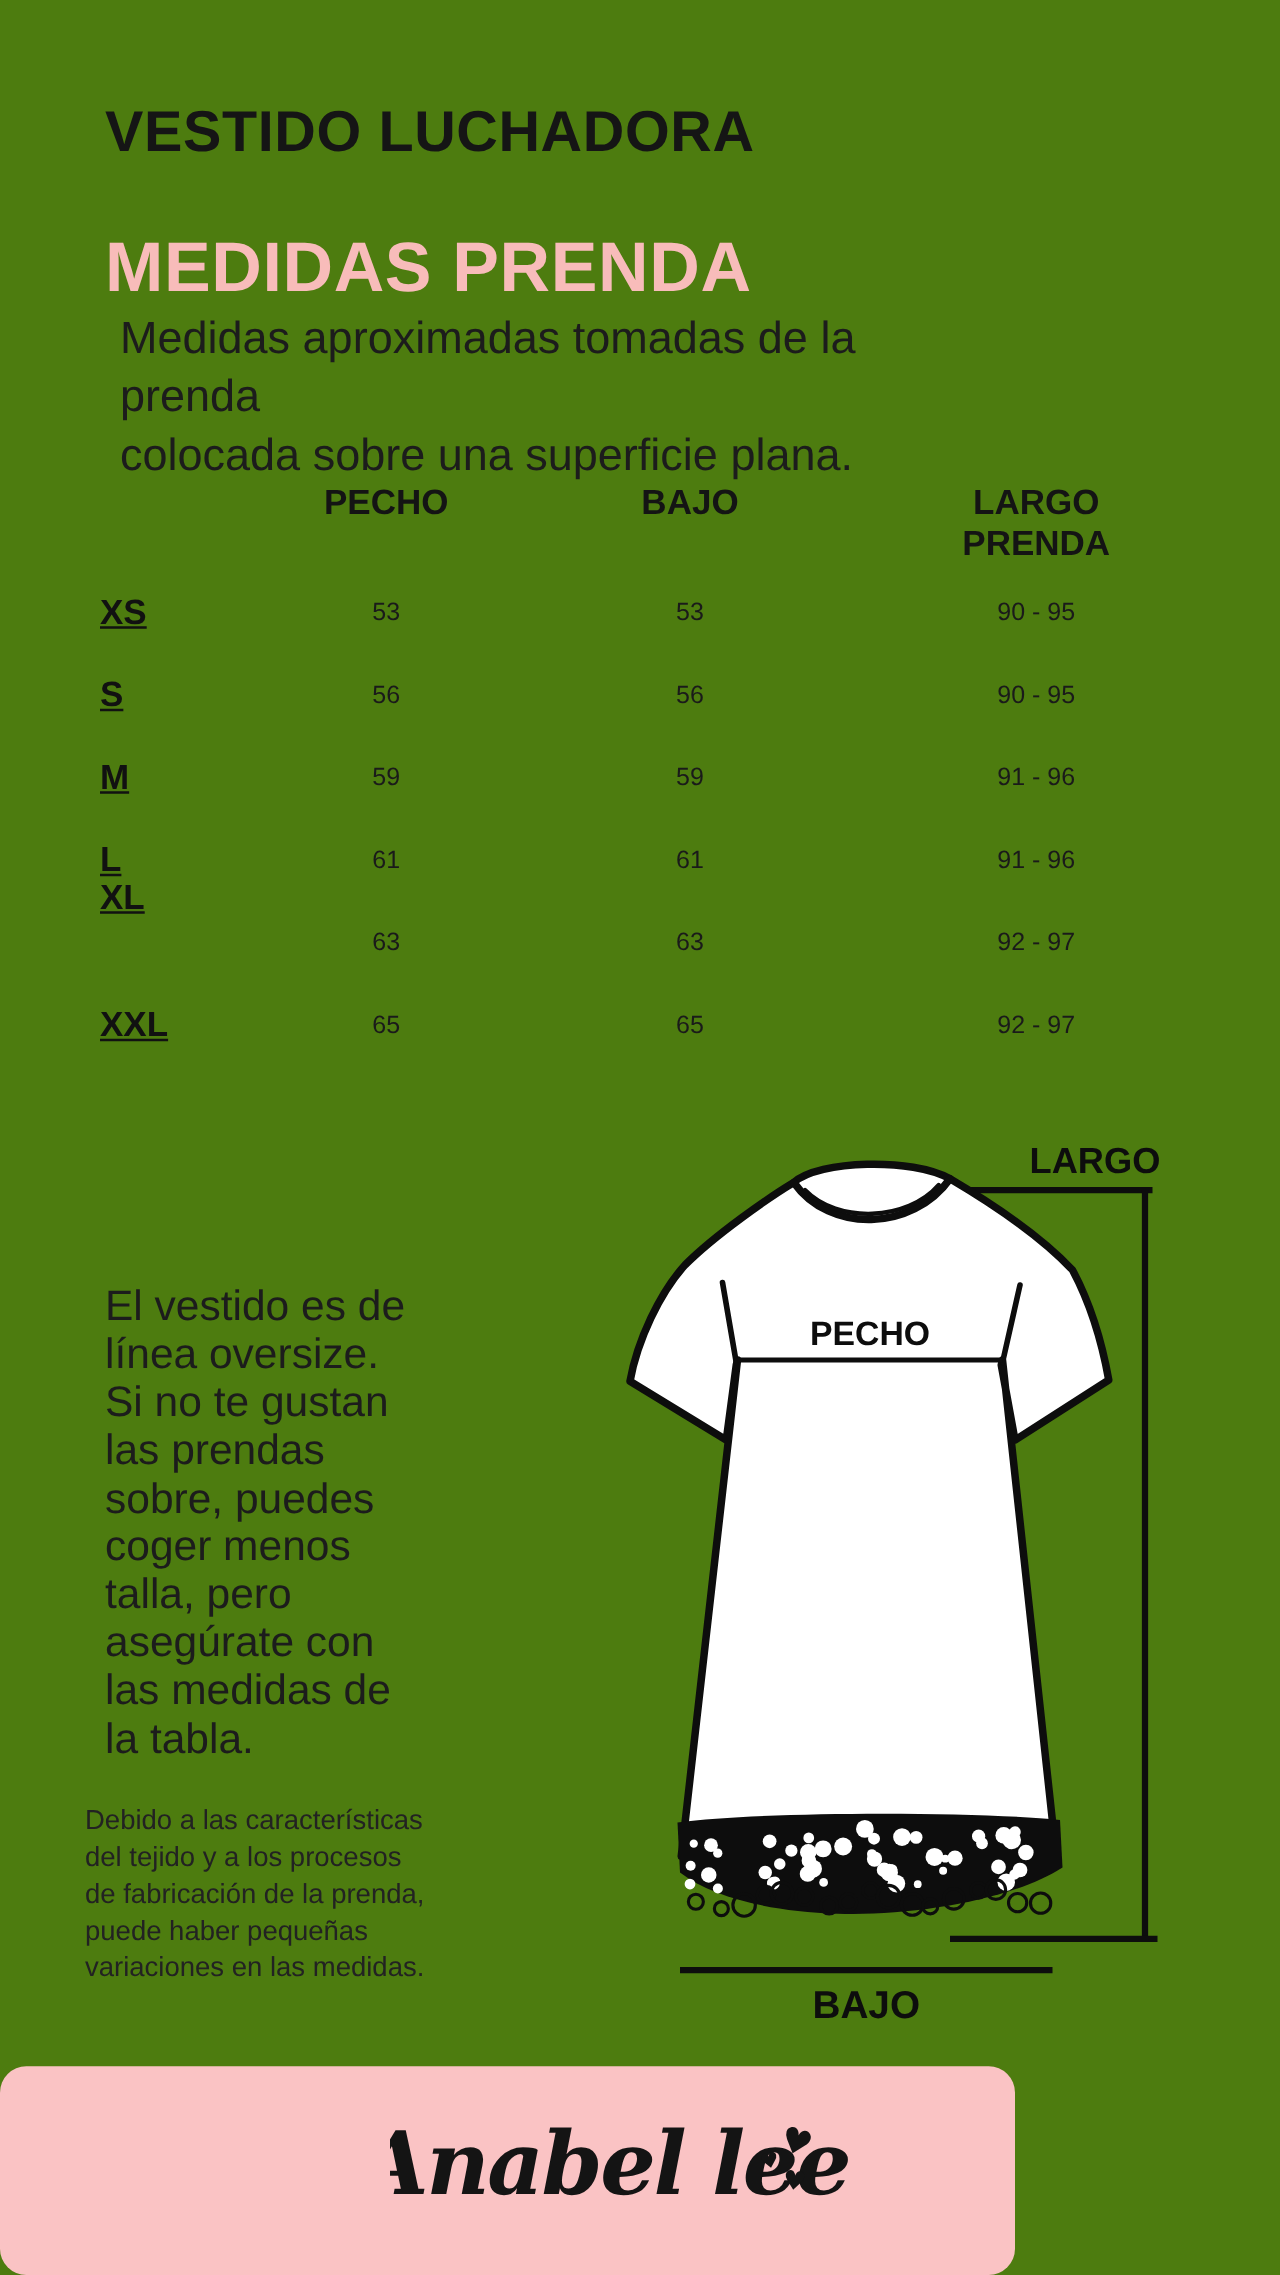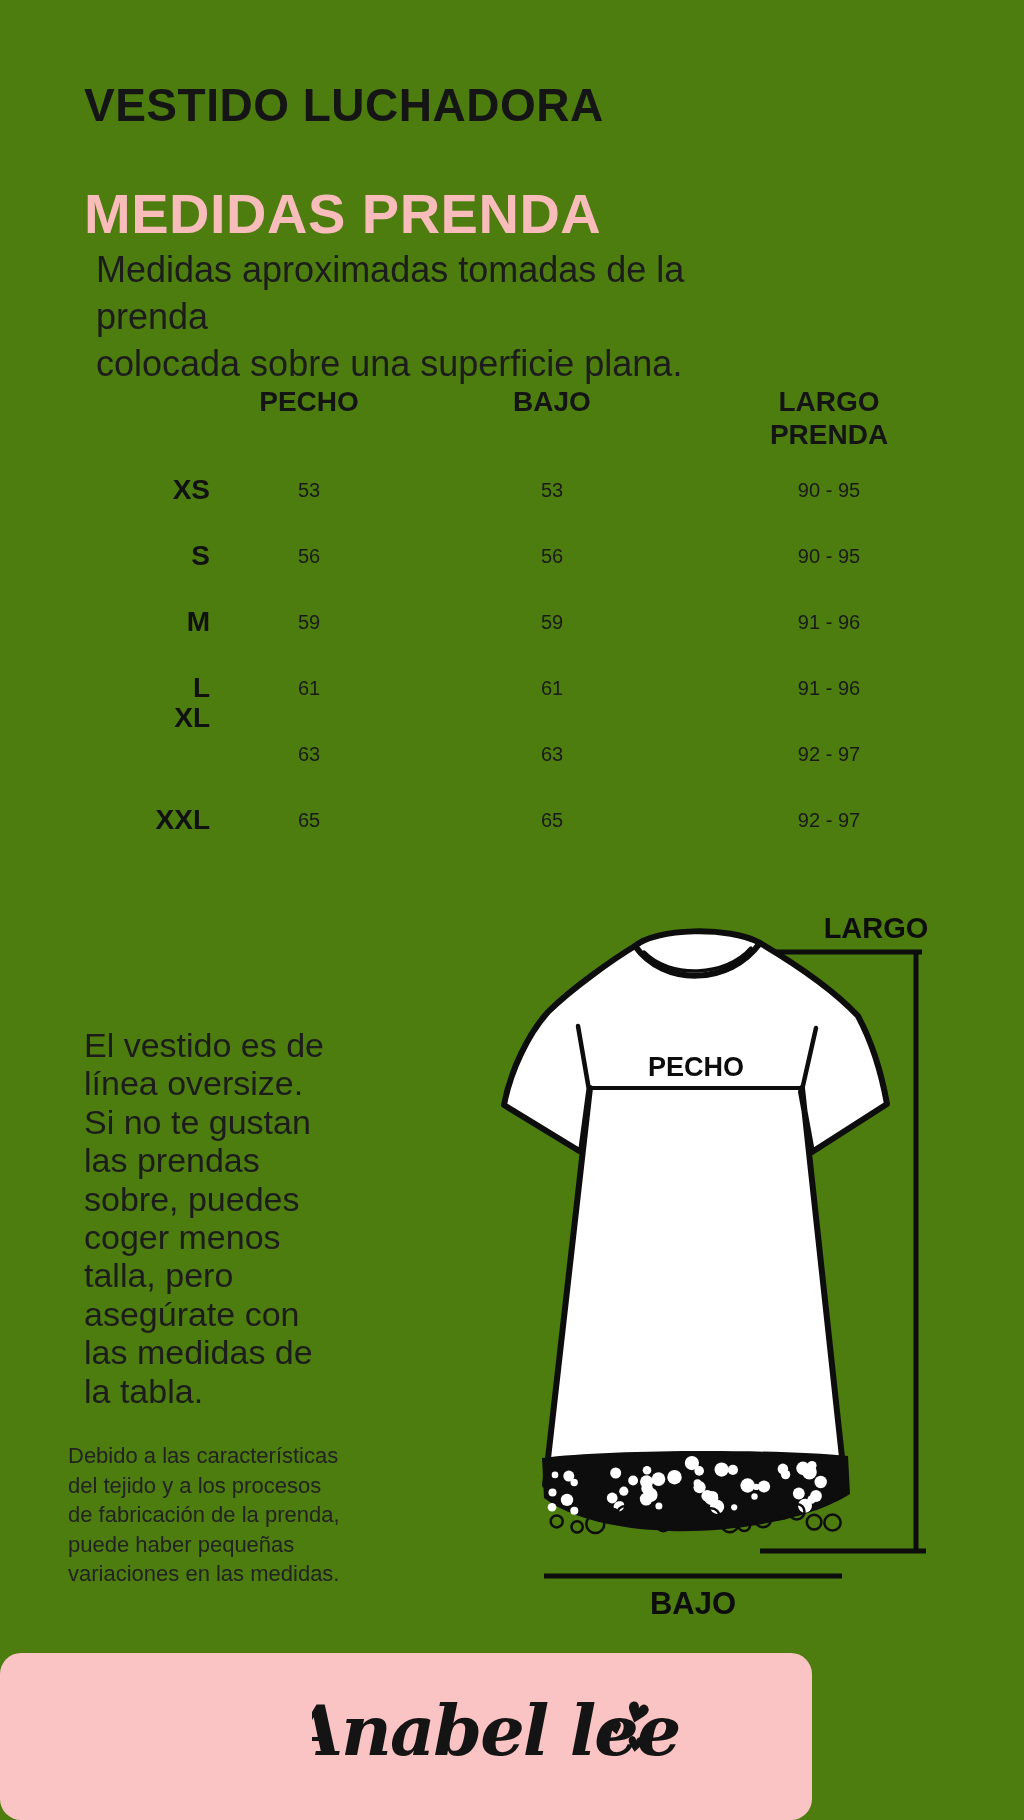--- a/index.html
+++ b/index.html
@@ -19,21 +19,21 @@
   .pink-heading{
     color:var(--accent,#f8bcba);
     font-weight:700;letter-spacing:.5px;
   }
   .medidas-heading{left:84px;top:181px;font-size:56px;}
   .intro{
     left:96px;top:246px;width:640px;
     font-size:36px;line-height:47px;color:#1c1c1c;
   }
   
-  .col-size{left:80px;width:130px;text-align:right;}
+  .col-size{left:80px;width:130px;text-align:left;text-decoration:underline;}
   .col-pecho{left:249px;width:120px;text-align:center;}
   .col-bajo{left:492px;width:120px;text-align:center;}
   .col-largo{left:739px;width:180px;text-align:center;}
   .thead{top:385px;font-size:28px;font-weight:700;line-height:33px;color:#141414;}
   .trow span{position:absolute;font-size:20px;color:#1a1a1a;line-height:36px;}
   .trow .size-label{font-weight:700;font-size:28px;color:#111;}
   
   .consejos-heading{left:84px;top:920px;font-size:45px;line-height:44px;}
   .consejos-body{
     left:84px;top:1026px;width:330px;

